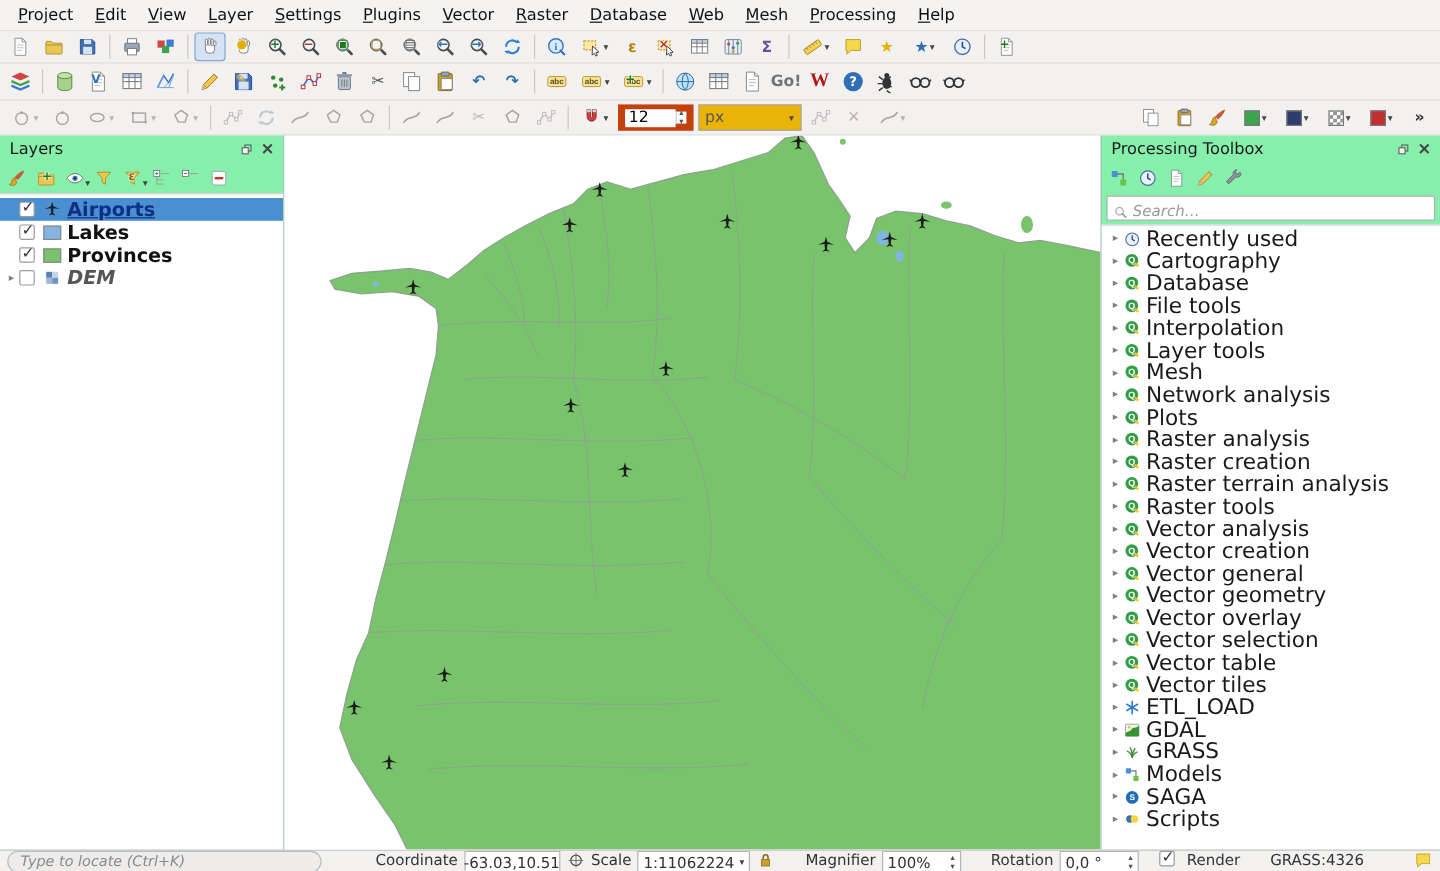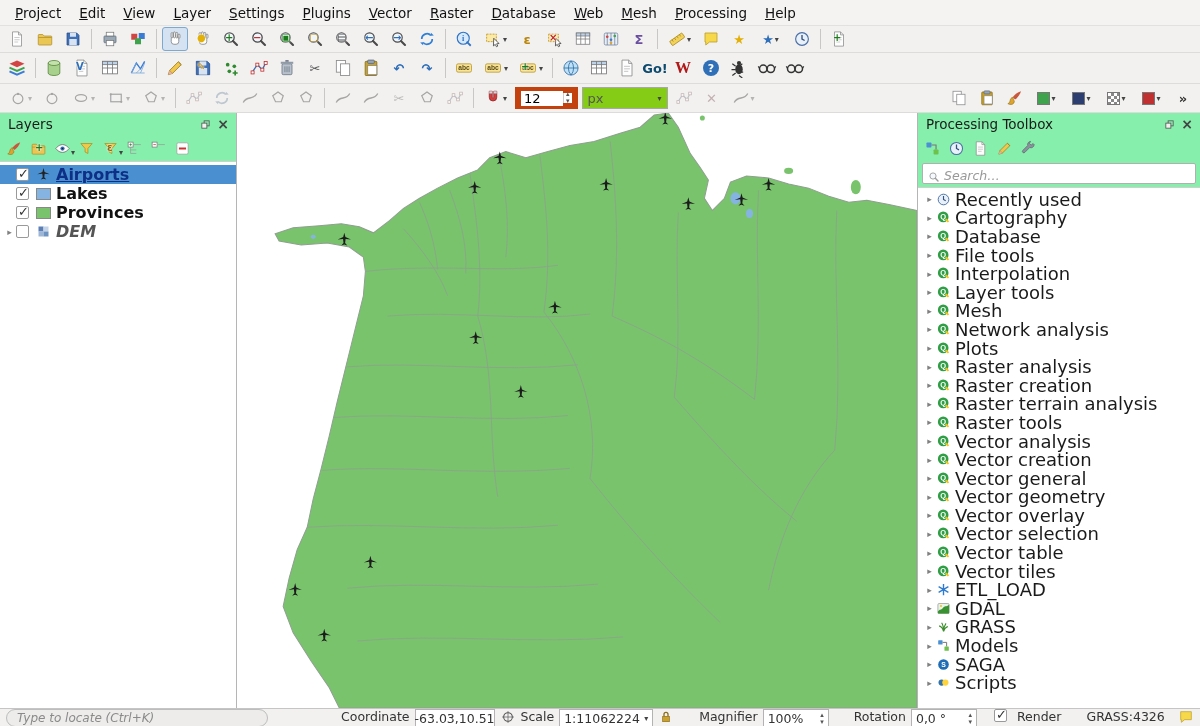--- a/index.html
+++ b/index.html
@@ -25,21 +25,21 @@
   .tspacer{flex:1}
   .ttxt{font-size:13px;font-weight:bold;line-height:1}
   .ttxt.serif{font-family:"Liberation Serif","DejaVu Serif",serif;font-size:16px}
   .ttxt.badge{width:16px;height:16px;border-radius:8px;display:inline-flex;align-items:center;justify-content:center;font-size:11px}
   .ov{position:absolute;left:6px;top:5px;font-size:10px;font-weight:bold;line-height:10px;text-shadow:0 0 2px #fff,0 0 2px #fff}
   .dd{font-size:8px;color:#444;margin-left:1px;flex:none}
   .tbspin{display:inline-flex;align-items:center;background:#fff;border:6px solid #c2410c;height:22px;margin:8px 2px;flex:none}
   .tbspin input{width:42px;border:none;outline:none;font-size:13px;padding:0 3px;font-family:inherit}
   .spinarrows,.spincol{display:flex;flex-direction:column;align-items:center;font-size:7px;line-height:7px;color:#555}
   .spinarrows{padding:0 2px;border-left:1px solid #ccc;height:100%;justify-content:center}
-  .tbselect{display:inline-flex;align-items:center;background:#84cc16;border:1px solid #a8a8a8;height:22px;width:86px;padding:0 5px;margin:0 2px;font-size:13px;color:#555;flex:none}
+  .tbselect{display:inline-flex;align-items:center;background:#eab308;border:1px solid #a8a8a8;height:22px;width:86px;padding:0 5px;margin:0 2px;font-size:13px;color:#555;flex:none}
   .tbselect .dd{margin-left:auto}
   .cbox{width:13px;height:13px;border:1px solid #777;display:inline-block}
   .checker{background:linear-gradient(45deg,#888 25%,transparent 25%,transparent 75%,#888 75%),linear-gradient(45deg,#888 25%,#fff 25%,#fff 75%,#888 75%);background-size:6px 6px;background-position:0 0,3px 3px}
 
   
   #main{flex:1;display:flex;min-height:0}
   .dock{display:flex;flex-direction:column;background:#86efac;min-height:0}
   #layers-dock{width:237px;border-right:1px solid #b5b5b5}
   #proc-dock{width:283px;border-left:1px solid #b5b5b5}
   .dock-header{height:22px;display:flex;align-items:center;padding:0 5px 0 8px;font-size:13.5px;flex:none}
@@ -85,21 +85,21 @@
   #statusbar{height:18px;display:flex;align-items:flex-start;background:#f2f1f0;border-top:1px solid #c5c5c5;padding:0 6px;gap:5px;font-size:12.5px;color:#333;flex:none}
   .locate{width:262px;height:18px;border-radius:9px;border:1px solid #bdbdbd;background:#edecEB;padding:0 10px;font-size:12px;outline:none;font-family:inherit;flex:none}
   .locate::placeholder{font-style:italic;color:#8a8a8a}
   .sb-label{white-space:nowrap}
   .sb-field{background:#fff;border:1px solid #b3b3b3;height:19px;display:inline-flex;align-items:center;padding:0 4px;font-size:12.5px;flex:none}
   .coord{width:80px;justify-content:center}
   .combo{width:94px}
   .spin{width:66px}
   .spin .spincol,.combo .dd{margin-left:auto}
   .sbi{width:16px;height:16px;flex:none}
-  .ml-lg{margin-left:68px}.ml-md{margin-left:20px}.ml-sm{margin-left:12px}
+  .ml-lg{margin-left:40px}.ml-md{margin-left:20px}.ml-sm{margin-left:12px}
   .ml-auto{margin-left:auto}
 </style>
 </head>
 <body>
 
 <svg style="position:absolute;width:0;height:0" aria-hidden="true">
 <defs>
 <symbol id="s-doc" viewBox="0 0 24 24">
         <path d="M6 2.5h8l4 4v15H6z" fill="#fdfdfd" stroke="#8a8a8a"></path>
         <path d="M14 2.5v4h4" fill="none" stroke="#8a8a8a"></path>
@@ -622,21 +622,21 @@
         <svg class="ti">
           <use href="#s-table"></use>
         </svg>
       </span>
       <span class="tbtn">
         <svg class="ti">
           <use href="#s-doc"></use>
         </svg>
       </span>
       <span class="tbtn">
-        <span class="ttxt" style="color: #0c4a6e;">Go!</span>
+        <span class="ttxt" style="color: #737373;">Go!</span>
       </span>
       <span class="tbtn">
         <span class="ttxt serif" style="color: rgb(176, 24, 24);">W</span>
       </span>
       <span class="tbtn">
         <span class="ttxt badge" style="color: rgb(255, 255, 255); background: rgb(46, 111, 184);">?</span>
       </span>
       <span class="tbtn">
         <svg class="ti">
           <use href="#s-bug"></use>

